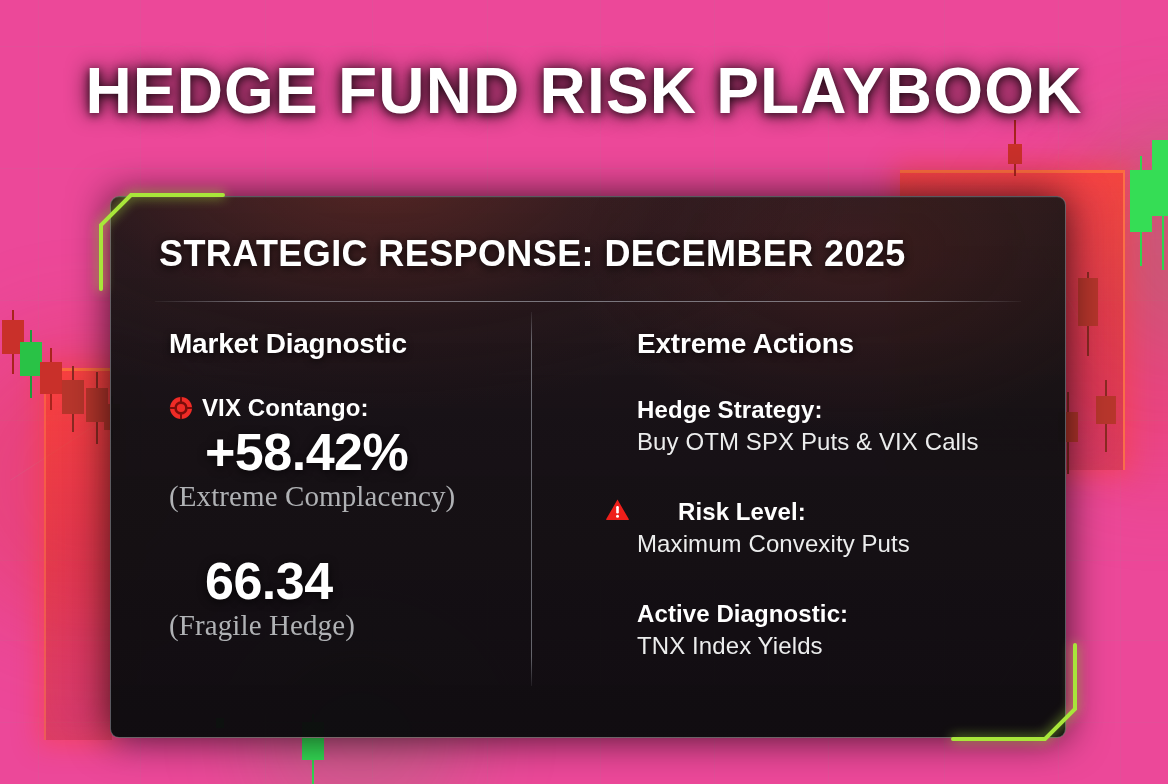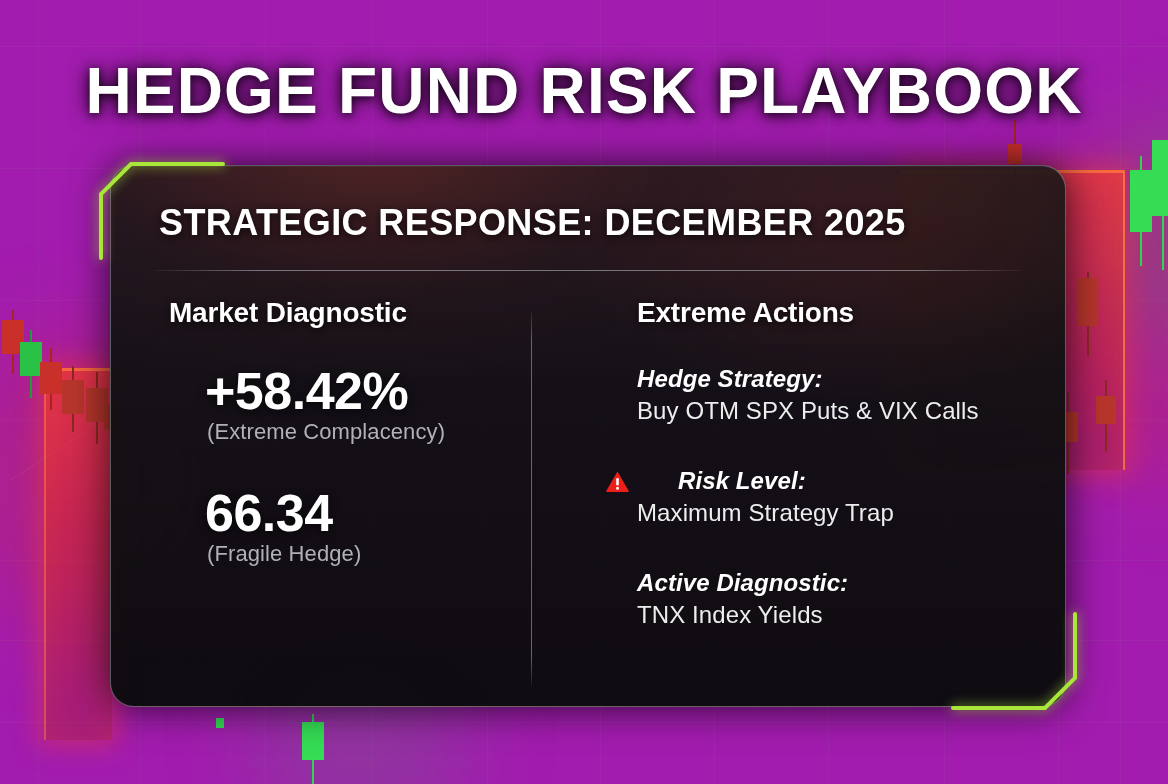--- a/index.html
+++ b/index.html
@@ -9,21 +9,21 @@
     height: 784px;
     background: #050506;
     overflow: hidden;
     font-family: "Liberation Sans", sans-serif;
   }
 
   #stage {
     position: relative;
     width: 1168px;
     height: 784px;
-    background: #a21caf;
+    background: #ec4899;
     overflow: hidden;
   }
 
   
   .bg-layer { position: absolute; inset: 0; }
 
   .grid-v, .grid-h {
     position: absolute;
     background: rgba(150,155,165,0.085);
   }
@@ -88,24 +88,24 @@
     letter-spacing: 1.2px;
     font-family: "Liberation Sans", sans-serif;
     text-shadow: 0 0 22px rgba(0,0,0,0.9), 0 2px 10px rgba(0,0,0,0.8);
     white-space: nowrap;
   }
 
   
   .card {
     position: absolute;
     left: 110px;
-    top: 165px;
+    top: 196px;
     width: 956px;
     height: 542px;
-    border-radius: 24px;
+    border-radius: 9px;
     background:
       radial-gradient(ellipse 620px 300px at 28% -4%, rgba(150,52,40,0.40) 0%, rgba(70,26,22,0.16) 48%, rgba(16,16,18,0.0) 78%),
       radial-gradient(ellipse 420px 260px at 78% 10%, rgba(120,40,32,0.26) 0%, rgba(16,16,18,0.0) 70%),
       linear-gradient(180deg, rgba(26,24,25,0.94) 0%, rgba(16,16,18,0.97) 42%, rgba(12,12,14,0.98) 100%);
     border: 1px solid rgba(190,195,205,0.42);
     box-shadow: 0 0 40px rgba(0,0,0,0.75), inset 0 1px 0 rgba(255,255,255,0.05);
     overflow: visible;
   }
 
   
@@ -187,35 +187,33 @@
     font-weight: bold;
     letter-spacing: -0.5px;
     line-height: 1.08;
     margin-top: 2px;
     margin-left: 36px;
     text-shadow: 0 2px 10px rgba(0,0,0,0.7);
     white-space: nowrap;
   }
   .metric .m-note {
     color: #b0b2b5;
-    font-size: 22px;
+    font-size: 29px;
     letter-spacing: 0.1px;
     margin-top: 0px;
-    margin-left: 38px;
-    white-space: nowrap;
+    white-space: nowrap;
+    font-family: Liberation Serif, serif;
   }
   .metric.second { margin-top: 40px; }
 
   
   .action { margin-top: 36px; }
   .action .a-label-row {
     display: flex;
-    align-items: center;
     gap: 10px;
-    font-style: italic;
   }
   .action .a-label {
     color: #ffffff;
     font-size: 24px;
     font-weight: bold;
     letter-spacing: 0.1px;
     white-space: nowrap;
   }
   .action .a-value {
     color: #eceded;
@@ -351,20 +349,33 @@
     <div class="card-inner">
       <div class="card-title">STRATEGIC RESPONSE: DECEMBER 2025</div>
       <div class="title-rule"></div>
 
       <div class="columns">
 
         <div class="col left">
           <div class="col-heading">Market Diagnostic</div>
 
           <div class="metric">
+            <div class="m-label-row">
+              <span class="icon">
+                <svg width="24" height="24" viewBox="0 0 24 24">
+                  <circle cx="12" cy="12" r="11" fill="#ef2b26"></circle>
+                  <circle cx="12" cy="12" r="5.4" fill="none" stroke="#7a0d0a" stroke-width="2.6"></circle>
+                  <rect x="11" y="0.8" width="2" height="5.2" fill="#7a0d0a"></rect>
+                  <rect x="11" y="18" width="2" height="5.2" fill="#7a0d0a"></rect>
+                  <rect x="0.8" y="11" width="5.2" height="2" fill="#7a0d0a"></rect>
+                  <rect x="18" y="11" width="5.2" height="2" fill="#7a0d0a"></rect>
+                </svg>
+              </span>
+              <span class="m-label">VIX Contango:</span>
+            </div>
             <div class="m-value">+58.42%</div>
             <div class="m-note">(Extreme Complacency)</div>
           </div>
 
           <div class="metric second">
             <div class="m-value">66.34</div>
             <div class="m-note">(Fragile Hedge)</div>
           </div>
         </div>
 
@@ -382,21 +393,21 @@
             <div class="a-label-row">
               <span class="icon">
                 <svg width="25" height="23" viewBox="0 0 25 23">
                   <path d="M12.5 1.6 L23.6 20.8 Q24.3 22 22.9 22 L2.1 22 Q0.7 22 1.4 20.8 Z" fill="#ee1f1a"></path>
                   <rect x="11.2" y="8" width="2.6" height="7.4" rx="1.2" fill="#ffffff"></rect>
                   <circle cx="12.5" cy="18.3" r="1.5" fill="#ffffff"></circle>
                 </svg>
               </span>
               <span class="a-label">Risk Level:</span>
             </div>
-            <div class="a-value">Maximum Strategy Trap</div>
+            <div class="a-value">Maximum Convexity Puts</div>
           </div>
 
           <div class="action third">
             <div class="a-label-row">
               <span class="a-label">Active Diagnostic:</span>
             </div>
             <div class="a-value">TNX Index Yields</div>
           </div>
         </div>
 

